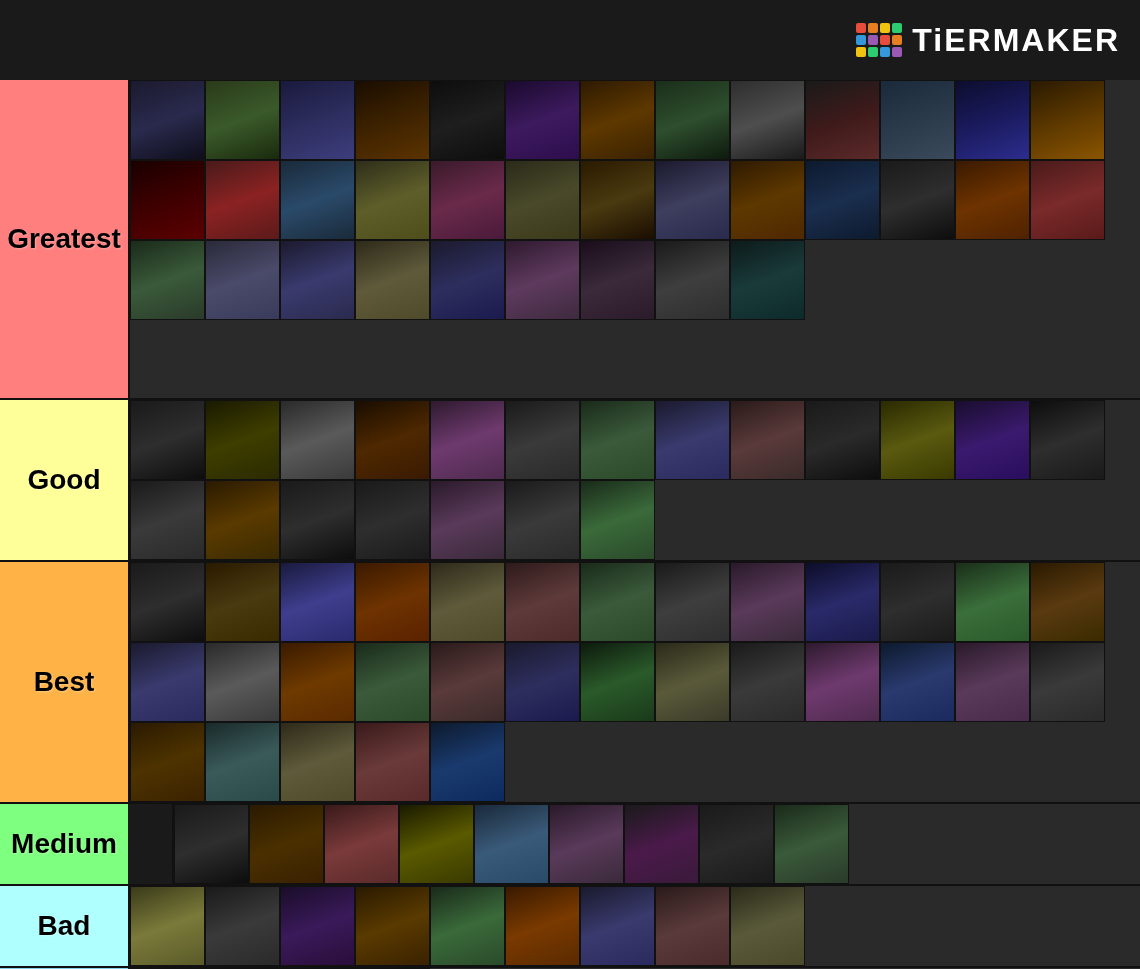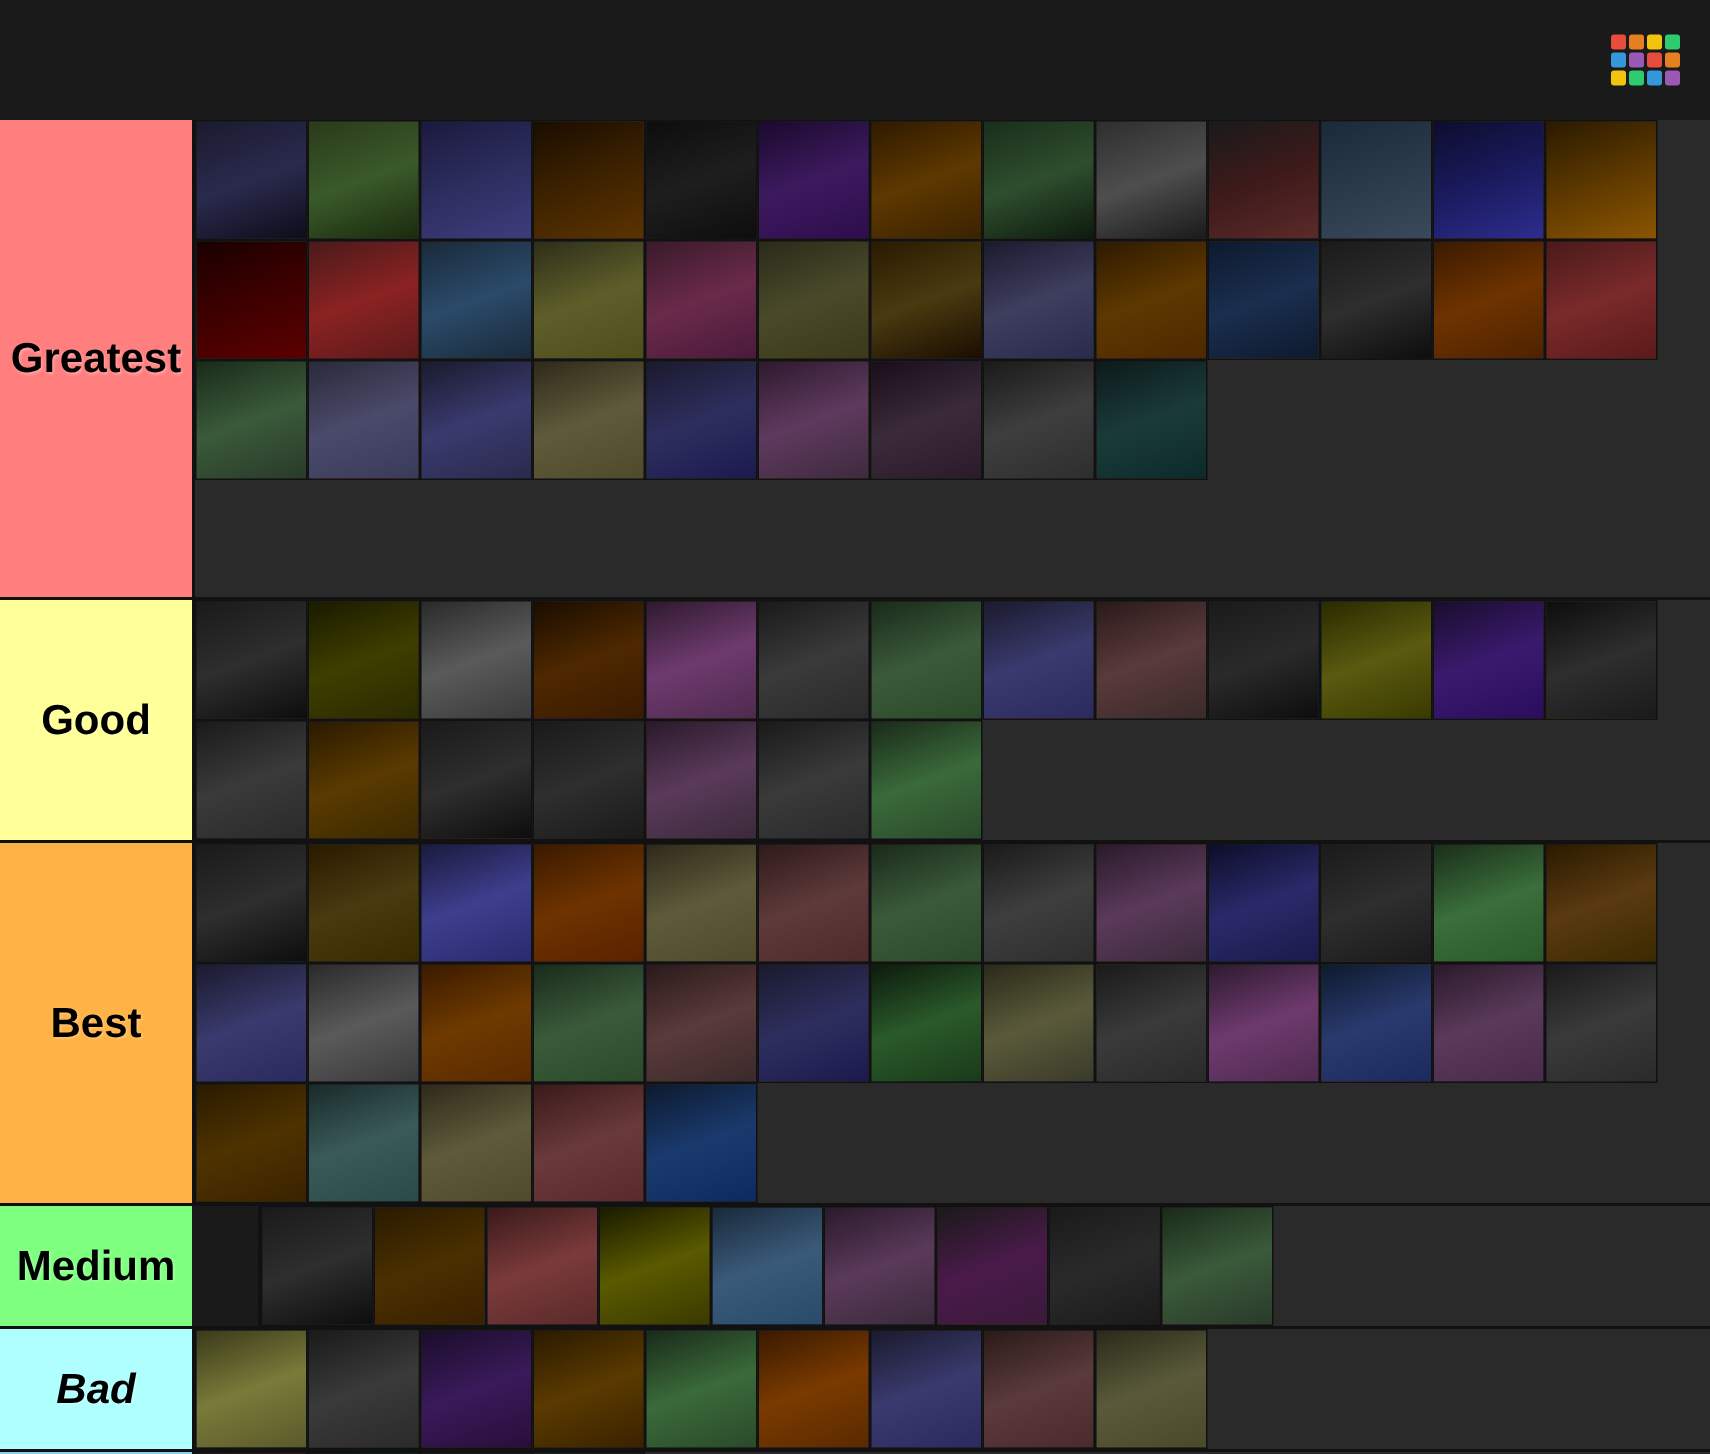--- a/index.html
+++ b/index.html
@@ -136,20 +136,21 @@
         <div class="logo-cell lc-g"></div>
         <div class="logo-cell lc-b"></div>
         <div class="logo-cell lc-p"></div>
         <div class="logo-cell lc-r"></div>
         <div class="logo-cell lc-o"></div>
         <div class="logo-cell lc-y"></div>
         <div class="logo-cell lc-g"></div>
         <div class="logo-cell lc-b"></div>
         <div class="logo-cell lc-p"></div>
       </div>
+      <span class="logo-text">TiERMAKER</span>
     </div>
   </div>
 
   <div class="tier-row" style="min-height: 320px;">
     <div class="tier-label" style="background: #ff7f7f;">Greatest</div>
     <div class="tier-content">
 
       <div class="card c1">
           <div class="card-inner" style="background:linear-gradient(160deg,#1a1a2e,#2a2a4e,#0d0d1a);"></div>
         </div>
@@ -458,21 +459,21 @@
       <div class="card c8">
           <div class="card-inner" style="background:linear-gradient(160deg,#1a1a1a,#2a2a2a,#1a1a1a);"></div>
         </div>
       <div class="card c9">
           <div class="card-inner" style="background:linear-gradient(160deg,#1a2a1a,#3a5a3a,#2a3a2a);"></div>
         </div>
     </div>
   </div>
 
   <div class="tier-row" style="min-height: 80px;">
-    <div class="tier-label" style="background: #afffff; font-style: italic;">Bad</div>
+    <div class="tier-label" style="background: #afffff;">Bad</div>
     <div class="tier-content">
       <div class="card c10">
           <div class="card-inner" style="background:linear-gradient(160deg,#3a3a1a,#7a7a3a,#5a5a2a);"></div>
         </div>
       <div class="card c11">
           <div class="card-inner" style="background:linear-gradient(160deg,#1a1a1a,#3a3a3a,#2a2a2a);"></div>
         </div>
       <div class="card c12">
           <div class="card-inner" style="background:linear-gradient(160deg,#1a0d2a,#3a1a5a,#2a0d3a);"></div>
         </div>

